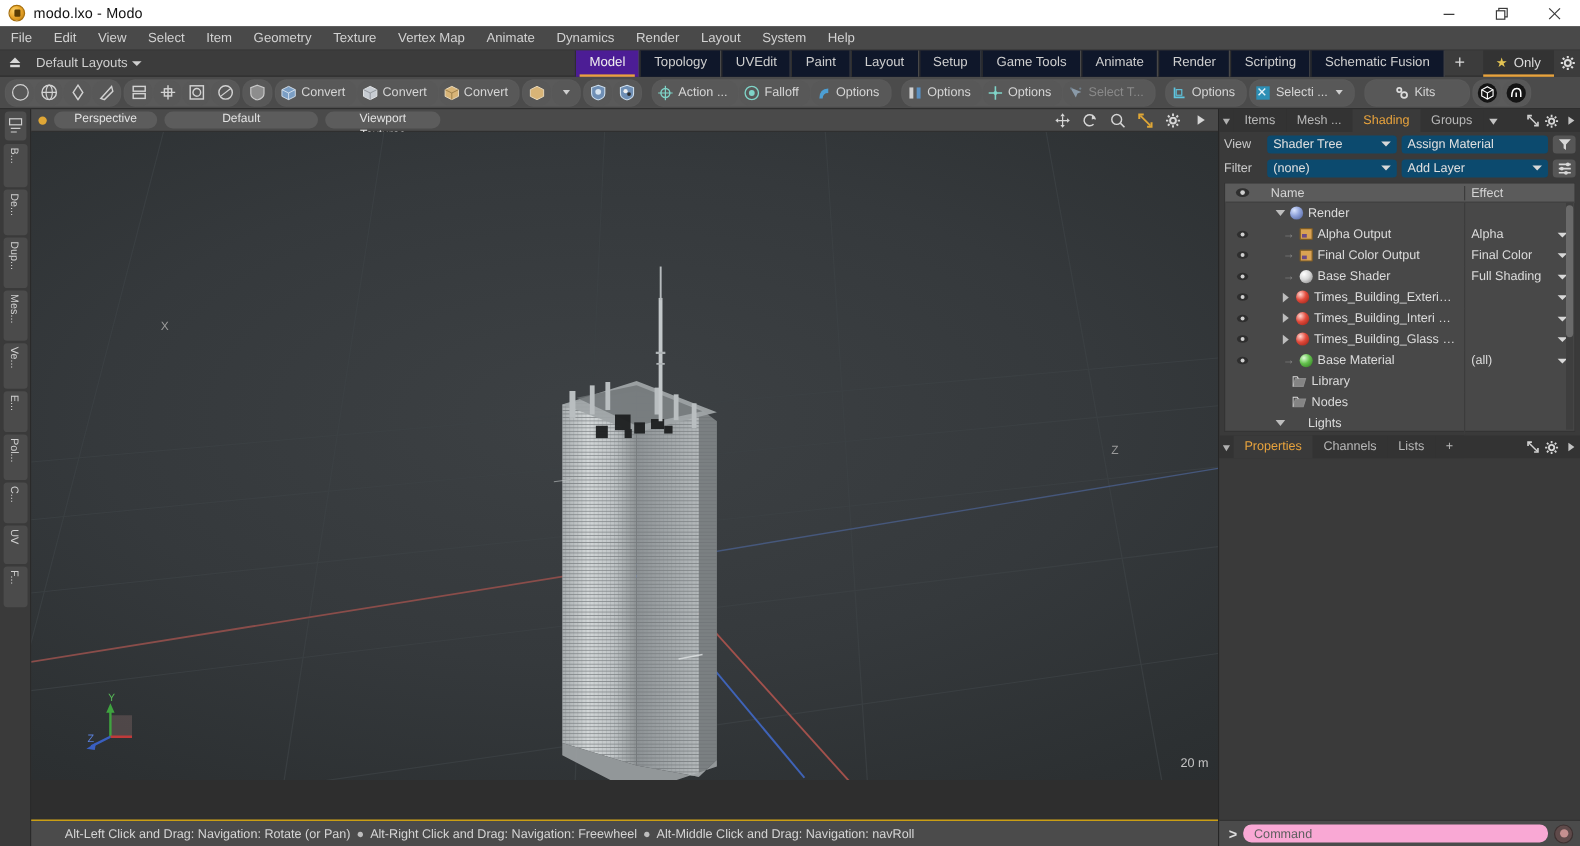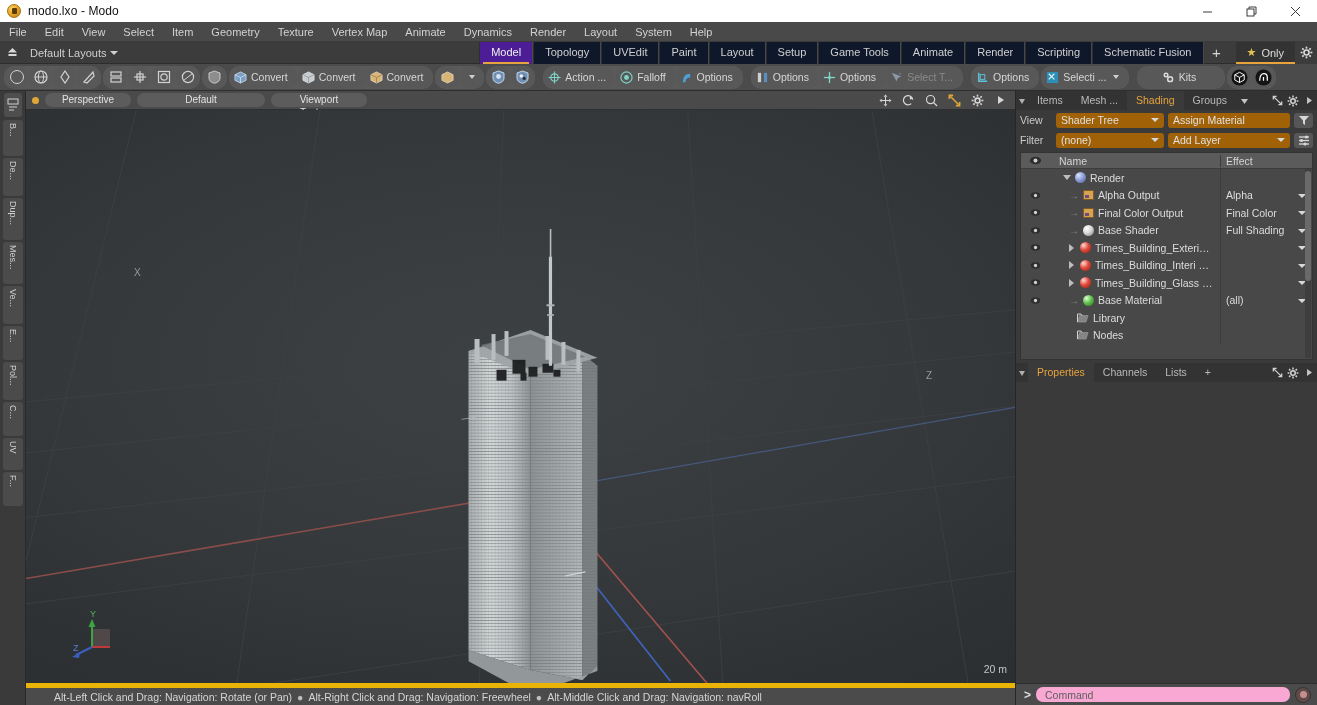--- a/index.html
+++ b/index.html
@@ -136,41 +136,42 @@
     font-size:10.5px; color:#c4c4c4; line-height:14.6px;
   }
   .vp-info .hi{ color:#d8a33f; }
   .vp-scale{ position:absolute; right:8px; bottom:8px; font-size:10.5px; color:#c4c4c4; }
   .axis-x{ position:absolute; color:#9a9a9a; font-size:10px; }
   .gizmo{ position:absolute; left:44px; bottom:18px; width:60px; height:54px; }
 
   .statusbar{
     height:22px; background:#4b4b4b; display:flex; align-items:center;
     padding-left:28px; font-size:10.5px; color:#d5d5d5; flex:0 0 22px;
-    border-top:5px solid #eab308;
+    border-top:1px solid #eab308;
+    margin-top:33px;
   }
   .statusbar .bullet{ color:#bdbdbd; padding:0 5px; }
 
   
   .rightcol{ width:302px; flex:0 0 302px; background:#3a3a3a; display:flex; flex-direction:column; border-left:1px solid #262626; }
   .rtabbar{
     height:19px; background:#333333; display:flex; align-items:center; flex:0 0 19px;
   }
   .rtab-left{ width:12px; display:flex; align-items:center; justify-content:center; }
   .rtab{
     padding:0 9px; height:19px; line-height:18px; font-size:10.5px; color:#b9b9b9; background:#333333;
   }
   .rtab.active{ color:#e8a33d; background:#3a3a3a; }
   .rtab-sp{ flex:1 1 auto; }
   .rtab-ico{ width:16px;height:19px;display:flex;align-items:center;justify-content:center;color:#c4c4c4; }
 
   .rrow{ height:20px; display:flex; align-items:center; gap:4px; padding:0 4px; }
   .rlabel{ width:32px; font-size:10.5px; color:#cacaca; }
   .rfield{
-    height:15px; background:#a16207; border-radius:3px; font-size:10.5px; color:#e0e0e0;
+    height:15px; background:#0c4a6e; border-radius:3px; font-size:10.5px; color:#e0e0e0;
     display:flex; align-items:center; padding:0 5px; position:relative;
   }
   .rfield .dd{ position:absolute; right:5px; top:5px; width:0;height:0;
     border-left:4px solid transparent;border-right:4px solid transparent;border-top:4.5px solid #d8d8d8; }
   .rfield.f1{ width:108px; }
   .rfield.f2{ flex:1 1 auto; }
   .ricon-btn{ width:19px;height:15px;background:#565656;border-radius:3px;display:flex;align-items:center;justify-content:center; }
 
   .tree{ background:#484848; margin:2px 4px 0 4px; flex:0 0 auto; border:1px solid #343434; position:relative; }
   .tree-head{
@@ -1000,20 +1001,34 @@
                   <path d="M0.5 9 L0.5 1 L4 1 L5 2.5" fill="none" stroke="#e0e0e0" stroke-width=".9"></path>
                 </svg>
             </span>
             <span>Nodes</span>
           </div>
           <div class="col-eff">
               <span></span>
             </div>
         </div>
 
+        <div class="trow">
+          <div class="col-eye"></div>
+          <div class="col-name">
+            <span class="indent" style="width:9px"></span>
+            <span class="twisty">
+                <i class="tri-dn"></i>
+              </span>
+            <span class="indent" style="width:11px"></span>
+            <span>Lights</span>
+          </div>
+          <div class="col-eff">
+              <span></span>
+            </div>
+        </div>
 
         <div class="tscroll">
             <i></i>
           </div>
       </div>
 
       <div class="propbar">
         <div class="rtab-left">
           <svg width="8" height="8" viewBox="0 0 8 8">
               <polygon points="1,2 7,2 4,7" fill="#b0b0b0"></polygon>

